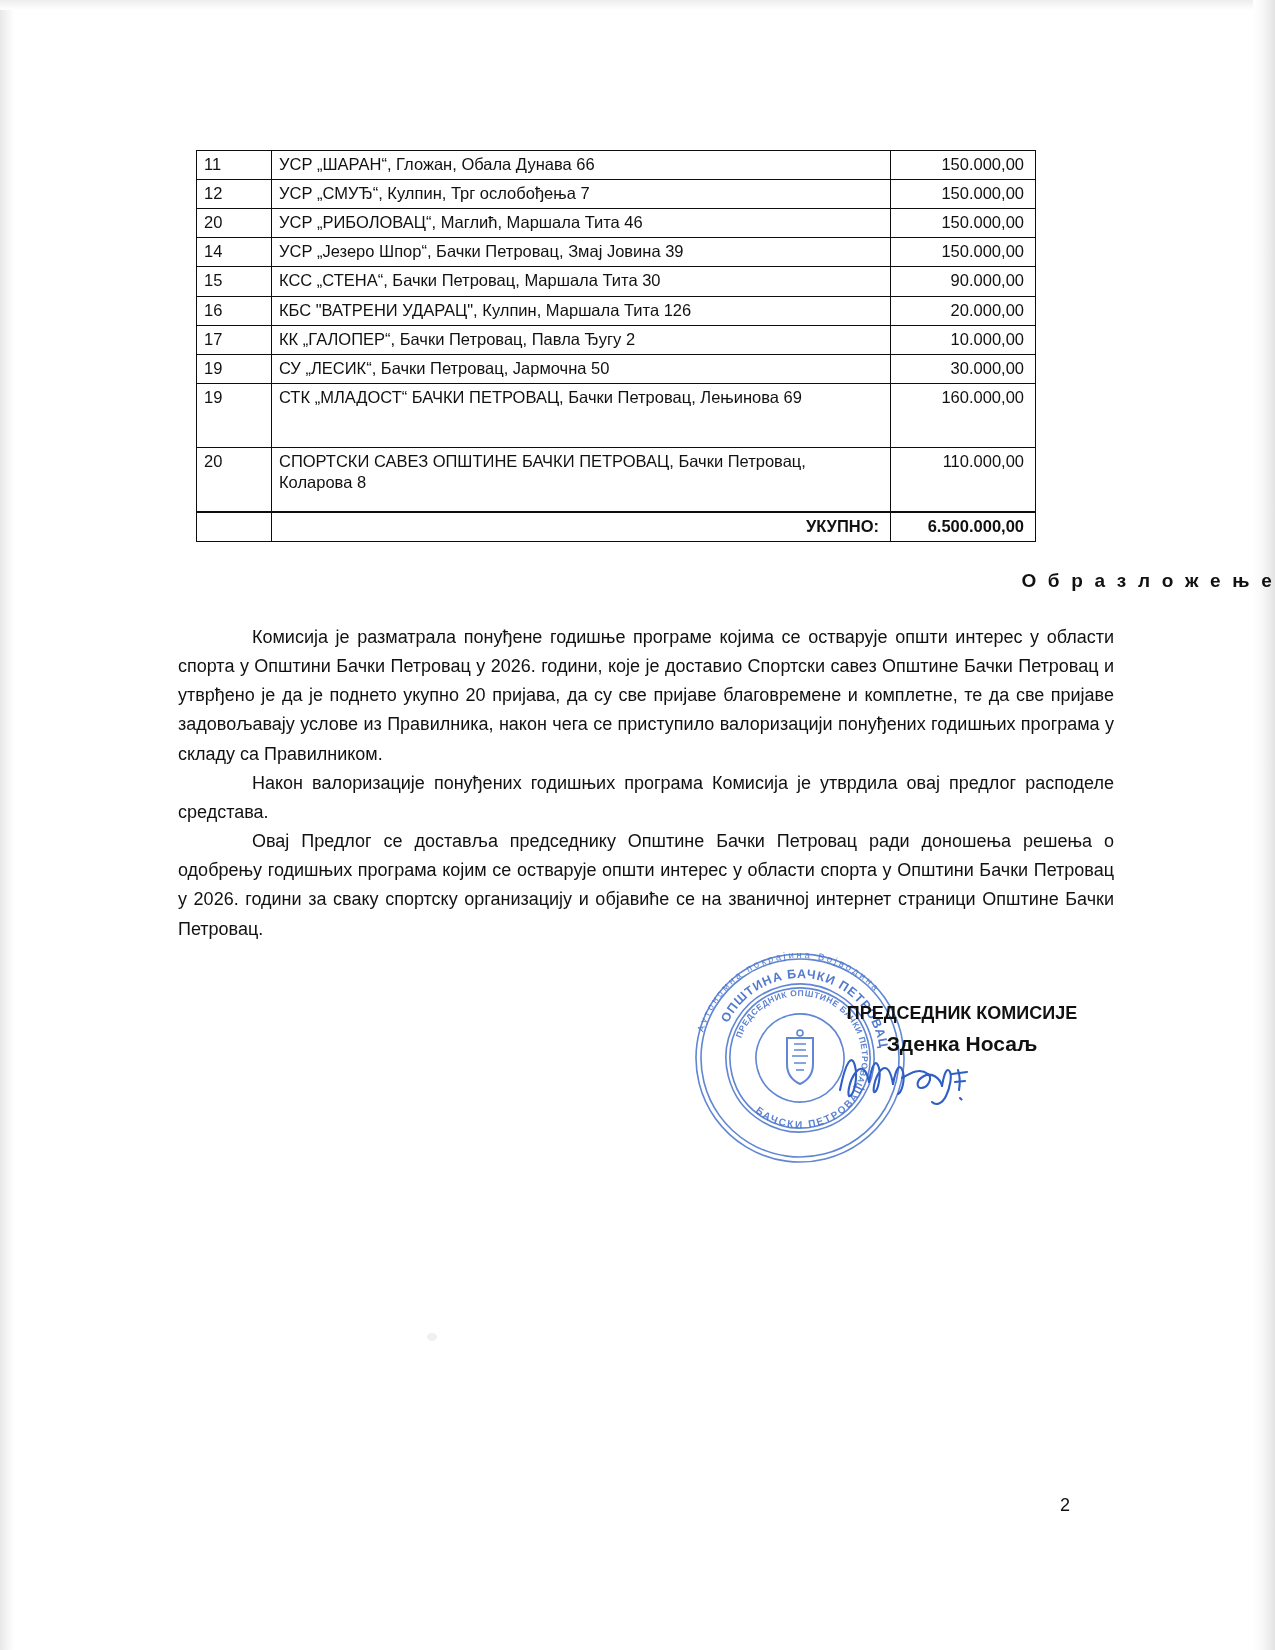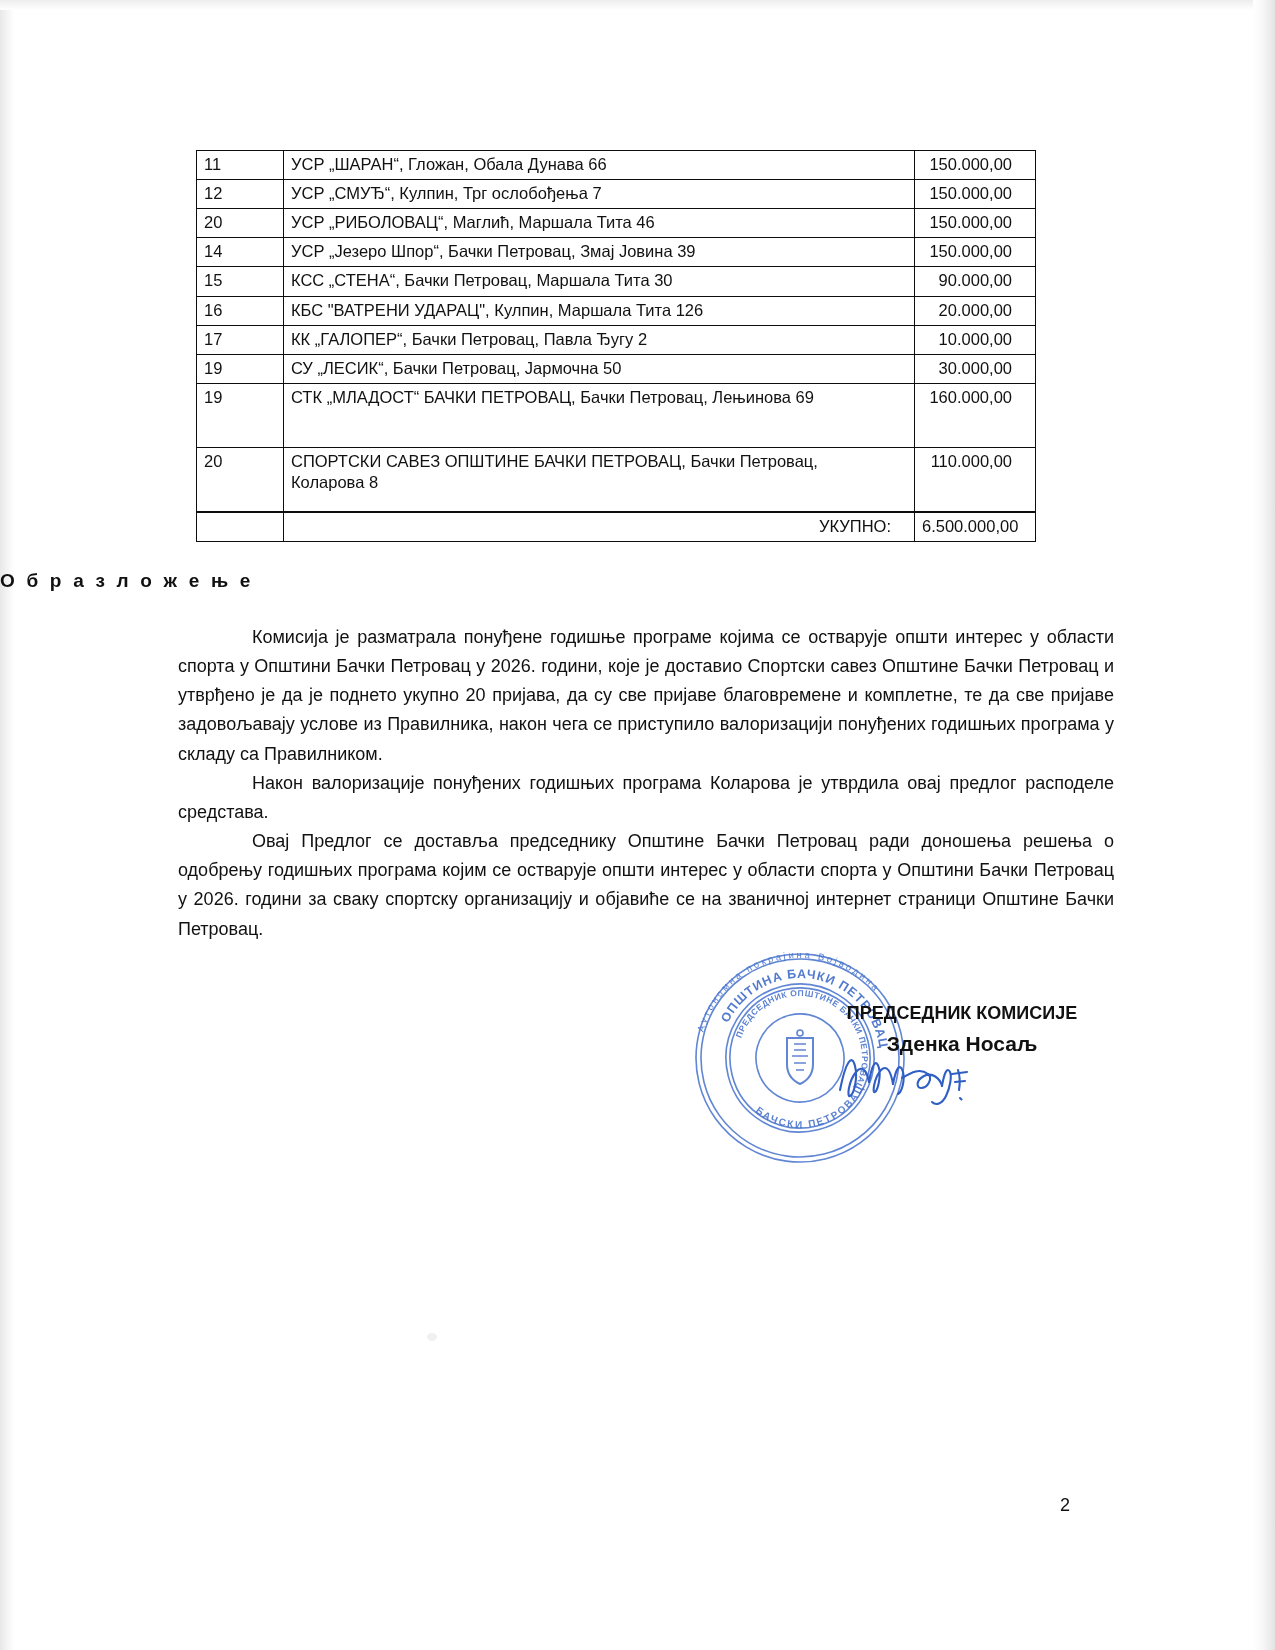--- a/index.html
+++ b/index.html
@@ -30,39 +30,39 @@
   
   .tbl-wrap { position:absolute; left:196px; top:150px; width:840px; }
   table.alloc {
     border-collapse:collapse;
     width:840px;
     table-layout:fixed;
     font-size:16.5px;
   }
   table.alloc td {
     border:1px solid #0d0d0d;
-    padding:3px 23px 4px 7px;
+    padding:3px 11px 4px 7px;
     vertical-align:top;
     line-height:1.28;
   }
   td.c-num { width:56px; text-align:left; padding-left:10px; }
   td.c-name { width:600px; }
   td.c-amt { width:unset; text-align:right; vertical-align:bottom; white-space:nowrap; padding-right:12px; }
   tr.tall td { height:56px; }
   tr.total td {
     border-top:2px solid #0d0d0d;
-    font-weight:normal;
+    font-weight:bold;
   }
   td.total-label { text-align:right; padding-right:10px; }
   td.total-blank { border-right:none; }
 
   
   .obr {
     position:absolute; left:0; top:570px; width:1275px;
-    text-align:left;
+    text-align:right;
     font-size:19px;
     font-weight:bold;
     letter-spacing:3.2px;
   }
 
   
   .body-text {
     position:absolute; left:178px; top:623px; width:936px;
     font-size:18px;
     line-height:1.62;
@@ -173,21 +173,21 @@
           <td class="c-amt">6.500.000,00</td>
         </tr>
       </tbody>
     </table>
   </div>
 
   <div class="obr">О б р а з л о ж е њ е</div>
 
   <div class="body-text">
     <p>Комисија је  разматрала понуђене годишње програме којима се остварује општи интерес у области спорта у Општини Бачки Петровац у 2026. години, које је доставио Спортски савез Општине Бачки Петровац и утврђено је да је поднето укупно 20 пријава, да су све пријаве благовремене и комплетне, те да све пријаве задовољавају услове из Правилника, након чега се приступило валоризацији понуђених годишњих програма у складу са Правилником.</p>
-    <p>Након валоризације понуђених годишњих програма Коларова је утврдила овај предлог расподеле средстава.</p>
+    <p>Након валоризације понуђених годишњих програма Комисија је утврдила овај предлог расподеле средстава.</p>
     <p>Овај Предлог се доставља председнику Општине Бачки Петровац ради доношења решења о одобрењу годишњих програма којим се остварује општи интерес у области спорта у Општини Бачки Петровац у 2026. години за сваку спортску организацију и објавиће се на званичној интернет страници Општине Бачки Петровац.</p>
   </div>
 
   <svg class="stamp" viewBox="0 0 232 232">
     <defs>
       <path id="arcOuter" d="M 116,116 m -100,0 a 100,100 0 1,1 200,0 a 100,100 0 1,1 -200,0"></path>
       <path id="arcMid" d="M 116,116 m -80,0 a 80,80 0 1,1 160,0 a 80,80 0 1,1 -160,0"></path>
       <path id="arcIn" d="M 116,116 m -62,0 a 62,62 0 1,1 124,0 a 62,62 0 1,1 -124,0"></path>
       <path id="arcBot" d="M 116,116 m -70,0 a 70,70 0 1,0 140,0"></path>
     </defs>

